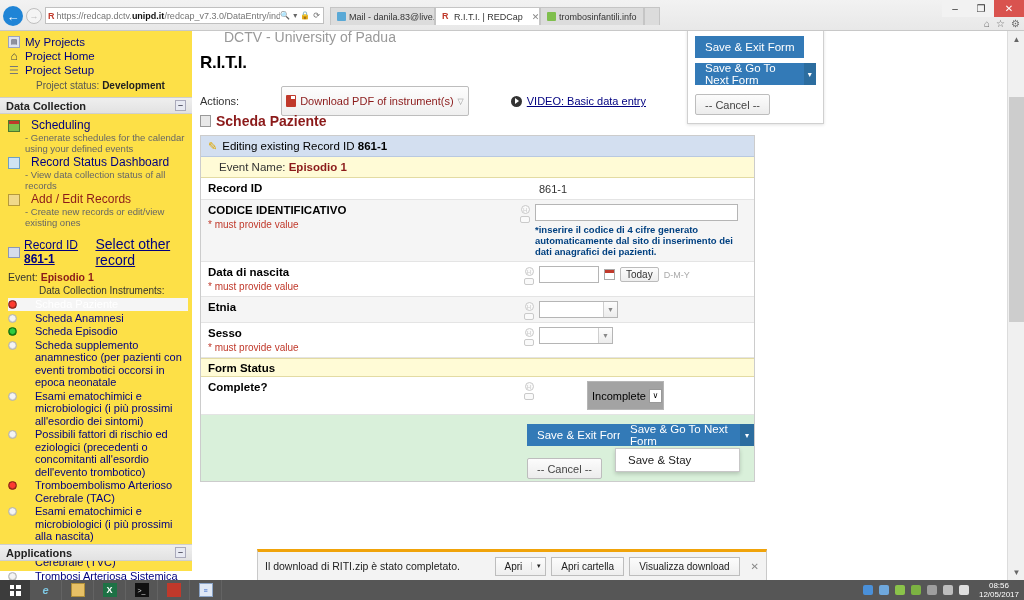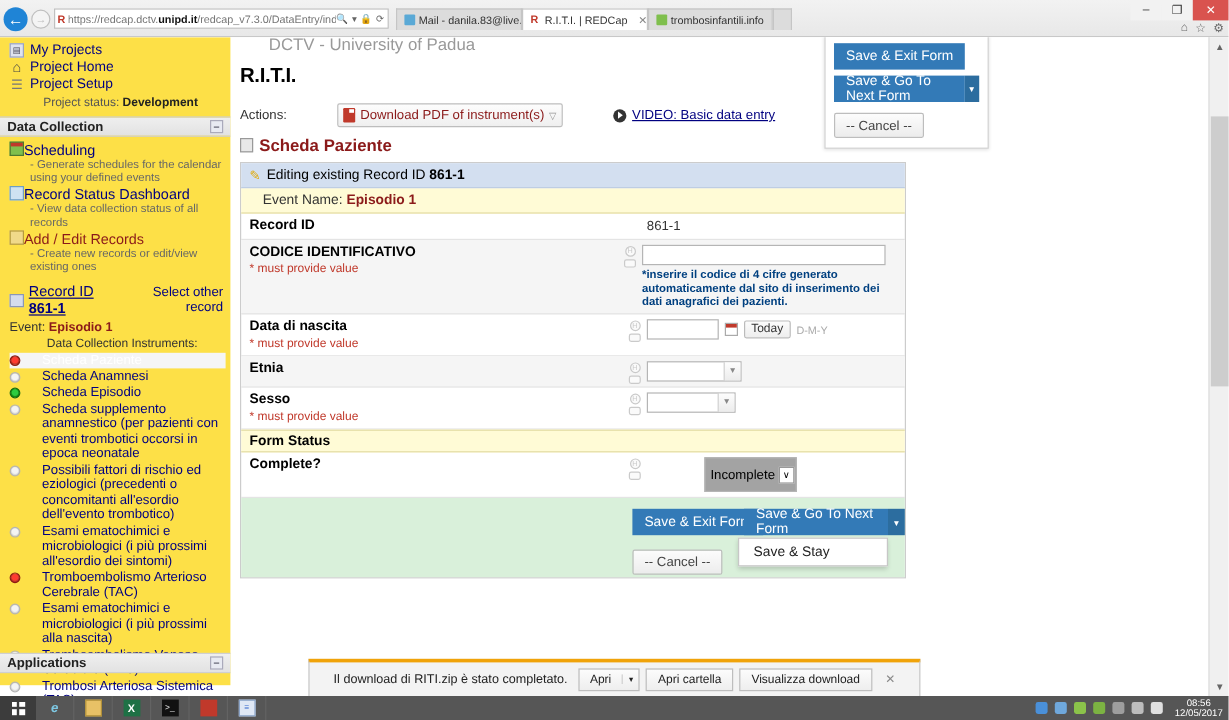--- a/index.html
+++ b/index.html
@@ -77,34 +77,34 @@
     margin-top:6px; height:17px; background:linear-gradient(#efefef,#e2e2e2);
     border-top:1px solid #cfcfcf; border-bottom:1px solid #cfcfcf;
     display:flex; align-items:center; padding:0 6px; font-weight:bold; font-size:11px; color:#222;
   }
   .sb-header .collapse {
     margin-left:auto; width:11px; height:11px; border:1px solid #aab; background:#e8eaf2;
     display:flex; align-items:center; justify-content:center; font-size:9px; color:#556; line-height:1;
   }
   .sb-body { padding:4px 6px 0 8px; }
   .sb-item { margin-bottom:1px; }
-  .sb-item-title { display:flex; align-items:flex-start; gap:0; font-size:11.5px; color:#000080; }
+  .sb-item-title { display:flex; align-items:flex-end; gap:11px; font-size:11.5px; color:#000080; }
   .sb-item-title.red { color:#8b1a1a; }
   .sb-sub { color:#666; font-size:9.5px; padding-left:17px; line-height:11px; }
   .ico-sched { width:12px;height:12px;background:#7fbf4d;border:1px solid #4d7a2f; position:relative; flex:0 0 auto;}
   .ico-sched:after{content:"";position:absolute;left:0;top:0;right:0;height:3px;background:#c0392b;}
   .ico-dash { width:12px;height:12px;background:#cfe3f2;border:1px solid #6d9fc4; flex:0 0 auto;}
   .ico-addedit { width:12px;height:12px;background:#f0d98a;border:1px solid #b59a3c; flex:0 0 auto;}
 
   .sb-rec { margin-top:8px; padding:0 6px 0 8px; }
   .sb-recline { display:flex; align-items:center; gap:4px; }
   .sb-recico { width:12px;height:11px;background:#d5dcec;border:1px solid #8a97b8; flex:0 0 auto;}
   .sb-recid { color:#000080; text-decoration:underline; font-size:12px; }
   .sb-recid b { font-weight:bold; }
-  .sb-selother { margin-left:auto; color:#000080; font-size:11px;text-align:right; }
+  .sb-selother { margin-left:auto; color:#000080; text-decoration:underline; font-size:14px; }
   .sb-event { margin-top:3px; font-size:10.5px; color:#333; }
   .sb-event b { color:#8b1a1a; }
   .sb-dci { margin-top:2px; font-size:10px; color:#333;padding-left:31px; }
 
   .instr-list { margin-top:2px; padding-left:8px; padding-right:4px; }
   .instr { display:flex; align-items:flex-start; gap:18px; margin-bottom:1px; font-size:11px; color:#000080; line-height:12.5px; }
   .instr.active { background:#f5f5f5; color:#fff; }
   .dot { width:9px;height:9px;border-radius:50%;flex:0 0 auto;margin-top:2px;border:1px solid #999; background:#e6e6e6;}
   .dot.red { background:radial-gradient(circle at 50% 45%, #ff3b30 0 45%, #c0392b 60%, #9b1c12 100%); border-color:#8d1a12;}
   .dot.green { background:radial-gradient(circle at 50% 45%, #2ecc40 0 45%, #189218 60%, #0d5c0d 100%); border-color:#126b12;}
@@ -118,21 +118,21 @@
   .sb-apps .collapse { margin-left:auto; width:11px; height:11px; border:1px solid #aab; background:#e8eaf2;
     display:flex; align-items:center; justify-content:center; font-size:9px; color:#556; line-height:1;}
 
   
   .main { position:absolute; left:192px; top:0; width:812px; height:550px; }
   .inst-head { position:absolute; left:0; top:-2px; font-size:14px; color:#999;margin-left:32px; }
   .page-title { position:absolute; left:8px; top:22px; font-size:17px; font-weight:bold; color:#000; letter-spacing:-0.3px;}
   .actions-row { position:absolute; left:8px; top:55px; display:flex; align-items:center; gap:42px; }
   .actions-label { font-size:11px; color:#333; }
   .pdfbtn {
-    display:flex; align-items:center; gap:4px; height:20px; padding:0 4px;
+    display:flex; align-items:center; gap:4px; height:30px; padding:0 4px;
     border:1px solid #bdbdbd; background:linear-gradient(#fdfdfd,#efefef); border-radius:2px;
     font-size:11px; color:#8b1a1a;
   }
   .pdfico { width:10px;height:12px;background:#c0392b;border-radius:1px;position:relative; flex:0 0 auto;}
   .pdfico:after{content:"";position:absolute;right:1px;top:1px;width:4px;height:3px;background:#fff;}
   .caret-sm { font-size:8px; color:#999; }
   .videolink { display:flex; align-items:center; gap:5px; font-size:11px; }
   .videolink a { color:#000080; text-decoration:underline; }
   .vico { width:11px;height:11px;border-radius:50%;background:#333; position:relative; flex:0 0 auto;}
   .vico:after{content:"";position:absolute;left:4px;top:2.5px;border-left:4px solid #fff;border-top:3px solid transparent;border-bottom:3px solid transparent;}
@@ -205,21 +205,21 @@
   .floatpanel .btn-blue { margin-bottom:4px; }
 
   
   .pscroll { position:absolute; right:0; top:31px; width:17px; height:550px; background:#f0f0f0; border-left:1px solid #dcdcdc;}
   .pscroll .arr { width:17px;height:17px;display:flex;align-items:center;justify-content:center;color:#666;font-size:8px;}
   .pscroll .arr.bot { position:absolute; bottom:0; left:0; }
   .pscroll .thumb { position:absolute; left:1px; top:66px; width:15px; height:225px; background:#cdcdcd; }
 
   
   .dlbar { position:absolute; left:257px; top:549px; width:510px; height:32px; background:#f3f3f3;
-           border:1px solid #c9c9c9; border-top:3px solid #f0a30a; display:flex; align-items:center; padding:0 20px; }
+           border:1px solid #c9c9c9; border-top:3px solid #f0a30a; display:flex; align-items:center; padding:0 7px; }
   .dlmsg { font-size:10.5px; color:#222; }
   .dlbtns { margin-left:auto; display:flex; align-items:center; gap:5px; }
   .dlbtn { height:19px; padding:0 9px; border:1px solid #bdbdbd; background:linear-gradient(#fcfcfc,#eee);
            font-size:10px; color:#222; display:flex; align-items:center; }
   .dlbtn.split { padding:0; display:flex; }
   .dlbtn.split .lbl { padding:0 9px; display:flex; align-items:center; }
   .dlbtn.split .car { width:14px; border-left:1px solid #cfcfcf; display:flex; align-items:center; justify-content:center; font-size:7px;}
   .dlclose { margin-left:6px; color:#888; font-size:10px; }
 
   
@@ -360,25 +360,25 @@
         <div class="instr">
           <span class="dot green"></span>
           <span>Scheda Episodio</span>
         </div>
         <div class="instr">
           <span class="dot grey"></span>
           <span>Scheda supplemento anamnestico (per pazienti con eventi trombotici occorsi in epoca neonatale</span>
         </div>
         <div class="instr">
           <span class="dot grey"></span>
+          <span>Esami ematochimici e microbiologici (i più prossimi all'esordio dei sintomi)</span>
+        </div>
+        <div class="instr">
+          <span class="dot grey"></span>
           <span>Possibili fattori di rischio ed eziologici (precedenti o concomitanti all'esordio dell'evento trombotico)</span>
-        </div>
-        <div class="instr">
-          <span class="dot grey"></span>
-          <span>Esami ematochimici e microbiologici (i più prossimi all'esordio dei sintomi)</span>
         </div>
         <div class="instr">
           <span class="dot red"></span>
           <span>Tromboembolismo Arterioso Cerebrale (TAC)</span>
         </div>
         <div class="instr">
           <span class="dot grey"></span>
           <span>Esami ematochimici e microbiologici (i più prossimi alla nascita)</span>
         </div>
         <div class="instr">

